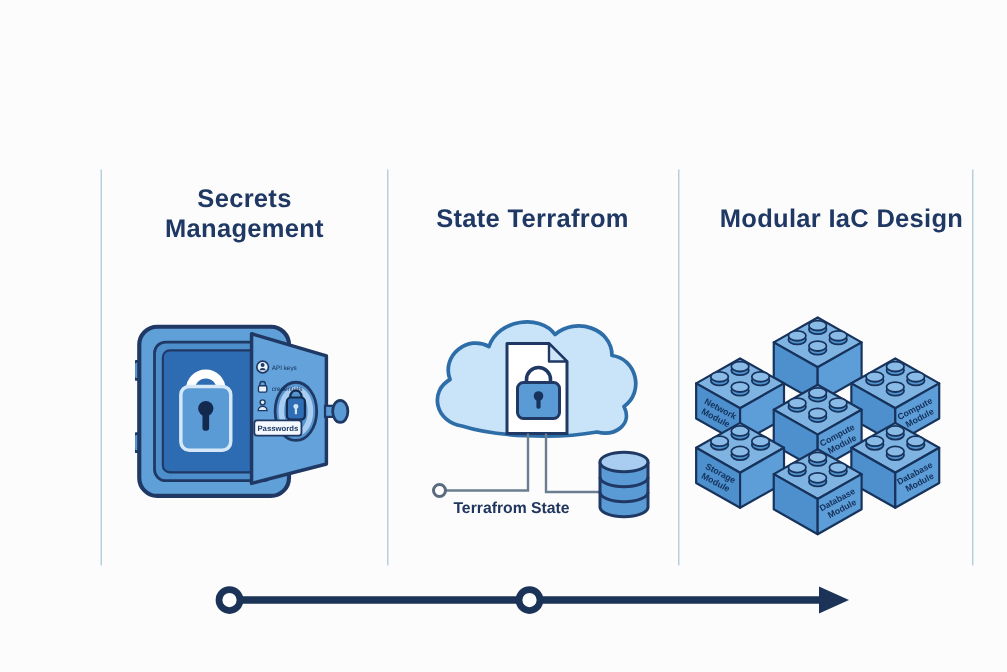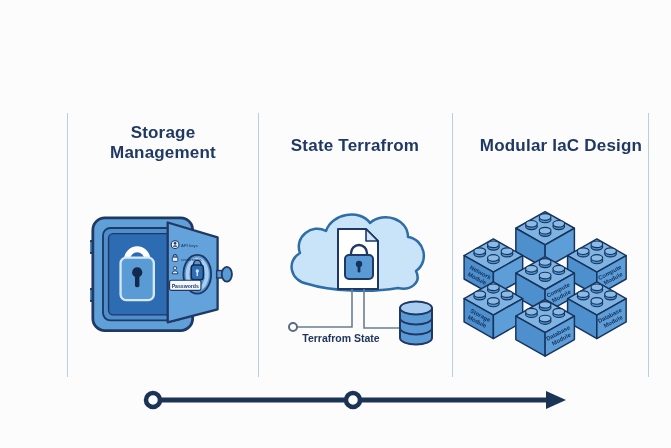--- a/index.html
+++ b/index.html
@@ -28,21 +28,21 @@
   svg text{font-family:"Liberation Sans",sans-serif;}
 </style>
 </head>
 <body>
 
 <div class="divider" style="left:67px"></div>
 <div class="divider" style="left:258px"></div>
 <div class="divider" style="left:452px"></div>
 <div class="divider" style="left:648px"></div>
 
-<div class="col-title" id="title-1">Storage Management</div>
+<div class="col-title" id="title-1">Secrets Management</div>
 <div class="col-title" id="title-2">State Terrafrom</div>
 <div class="col-title" id="title-3">Modular IaC Design</div>
 
 <svg class="illus" id="vault-illustration" width="148" height="134" viewBox="0 0 160 145">
 
   <g>
     <rect x="-1" y="40" width="8" height="13" rx="2" fill="#5b9bd5" stroke="#1f3864" stroke-width="2"></rect>
     <rect x="-1" y="92" width="8" height="13" rx="2" fill="#5b9bd5" stroke="#1f3864" stroke-width="2"></rect>
   </g>
 

